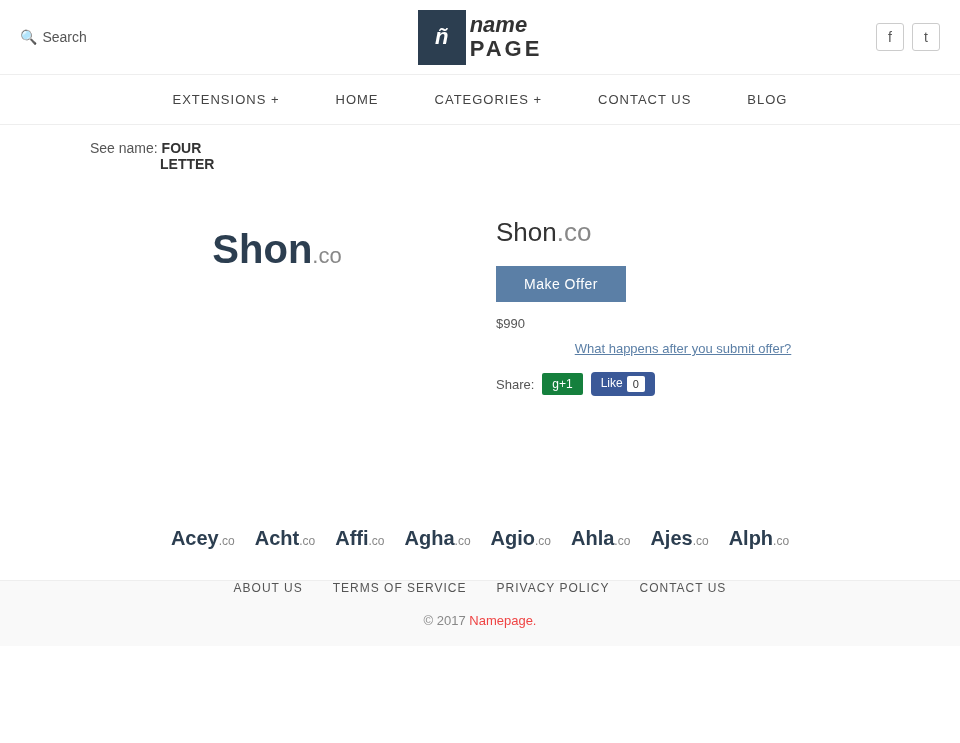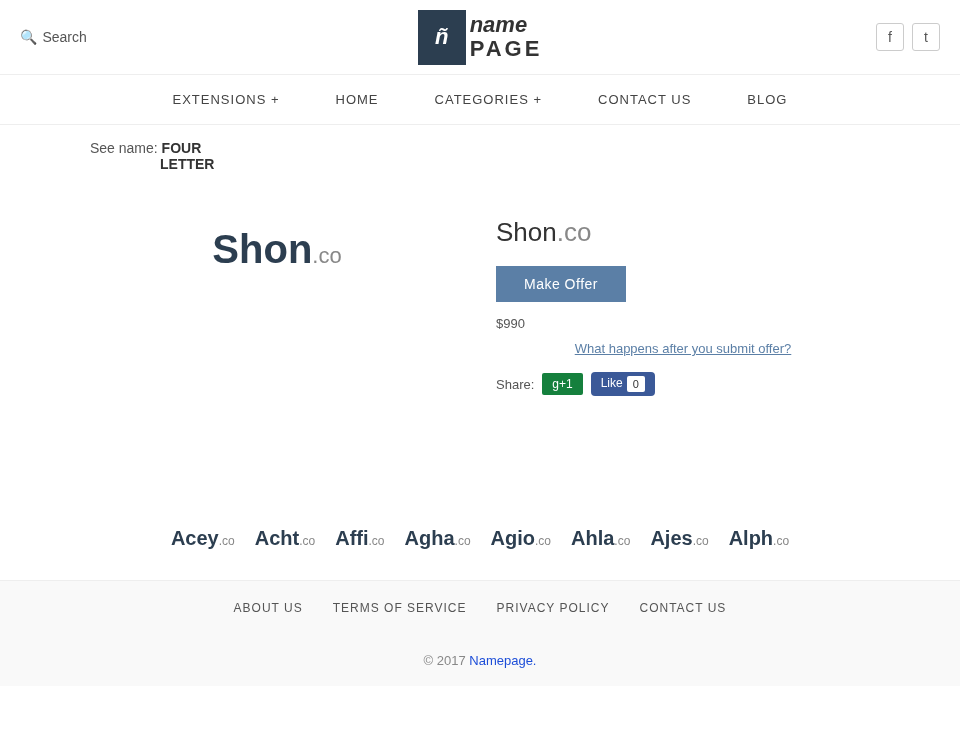--- a/index.html
+++ b/index.html
@@ -253,42 +253,41 @@
     }
     .domain-card .tld {
       font-size: 12px;
       color: #888;
       font-weight: normal;
     }
 
     
     .footer-links {
       border-top: 1px solid #eee;
-      padding: 20px;
       display: flex;
       justify-content: center;
       gap: 30px;
       background: #f9f9f9;
     }
     .footer-link {
       font-size: 12px;
       color: #555;
       text-transform: uppercase;
       letter-spacing: 1px;
       cursor: pointer;
     }
     .footer-copyright {
       text-align: center;
       padding: 18px;
       font-size: 13px;
       color: #888;
       background: #f9f9f9;
     }
     .footer-copyright a {
-      color: #1d4ed8;
+      color: #ef4444;
       text-decoration: none;
     }
   </style>
 </head>
 <body>
 
 <div class="header">
   <div class="header-search">
     <span class="search-icon">🔍</span>
     <span>Search</span>

